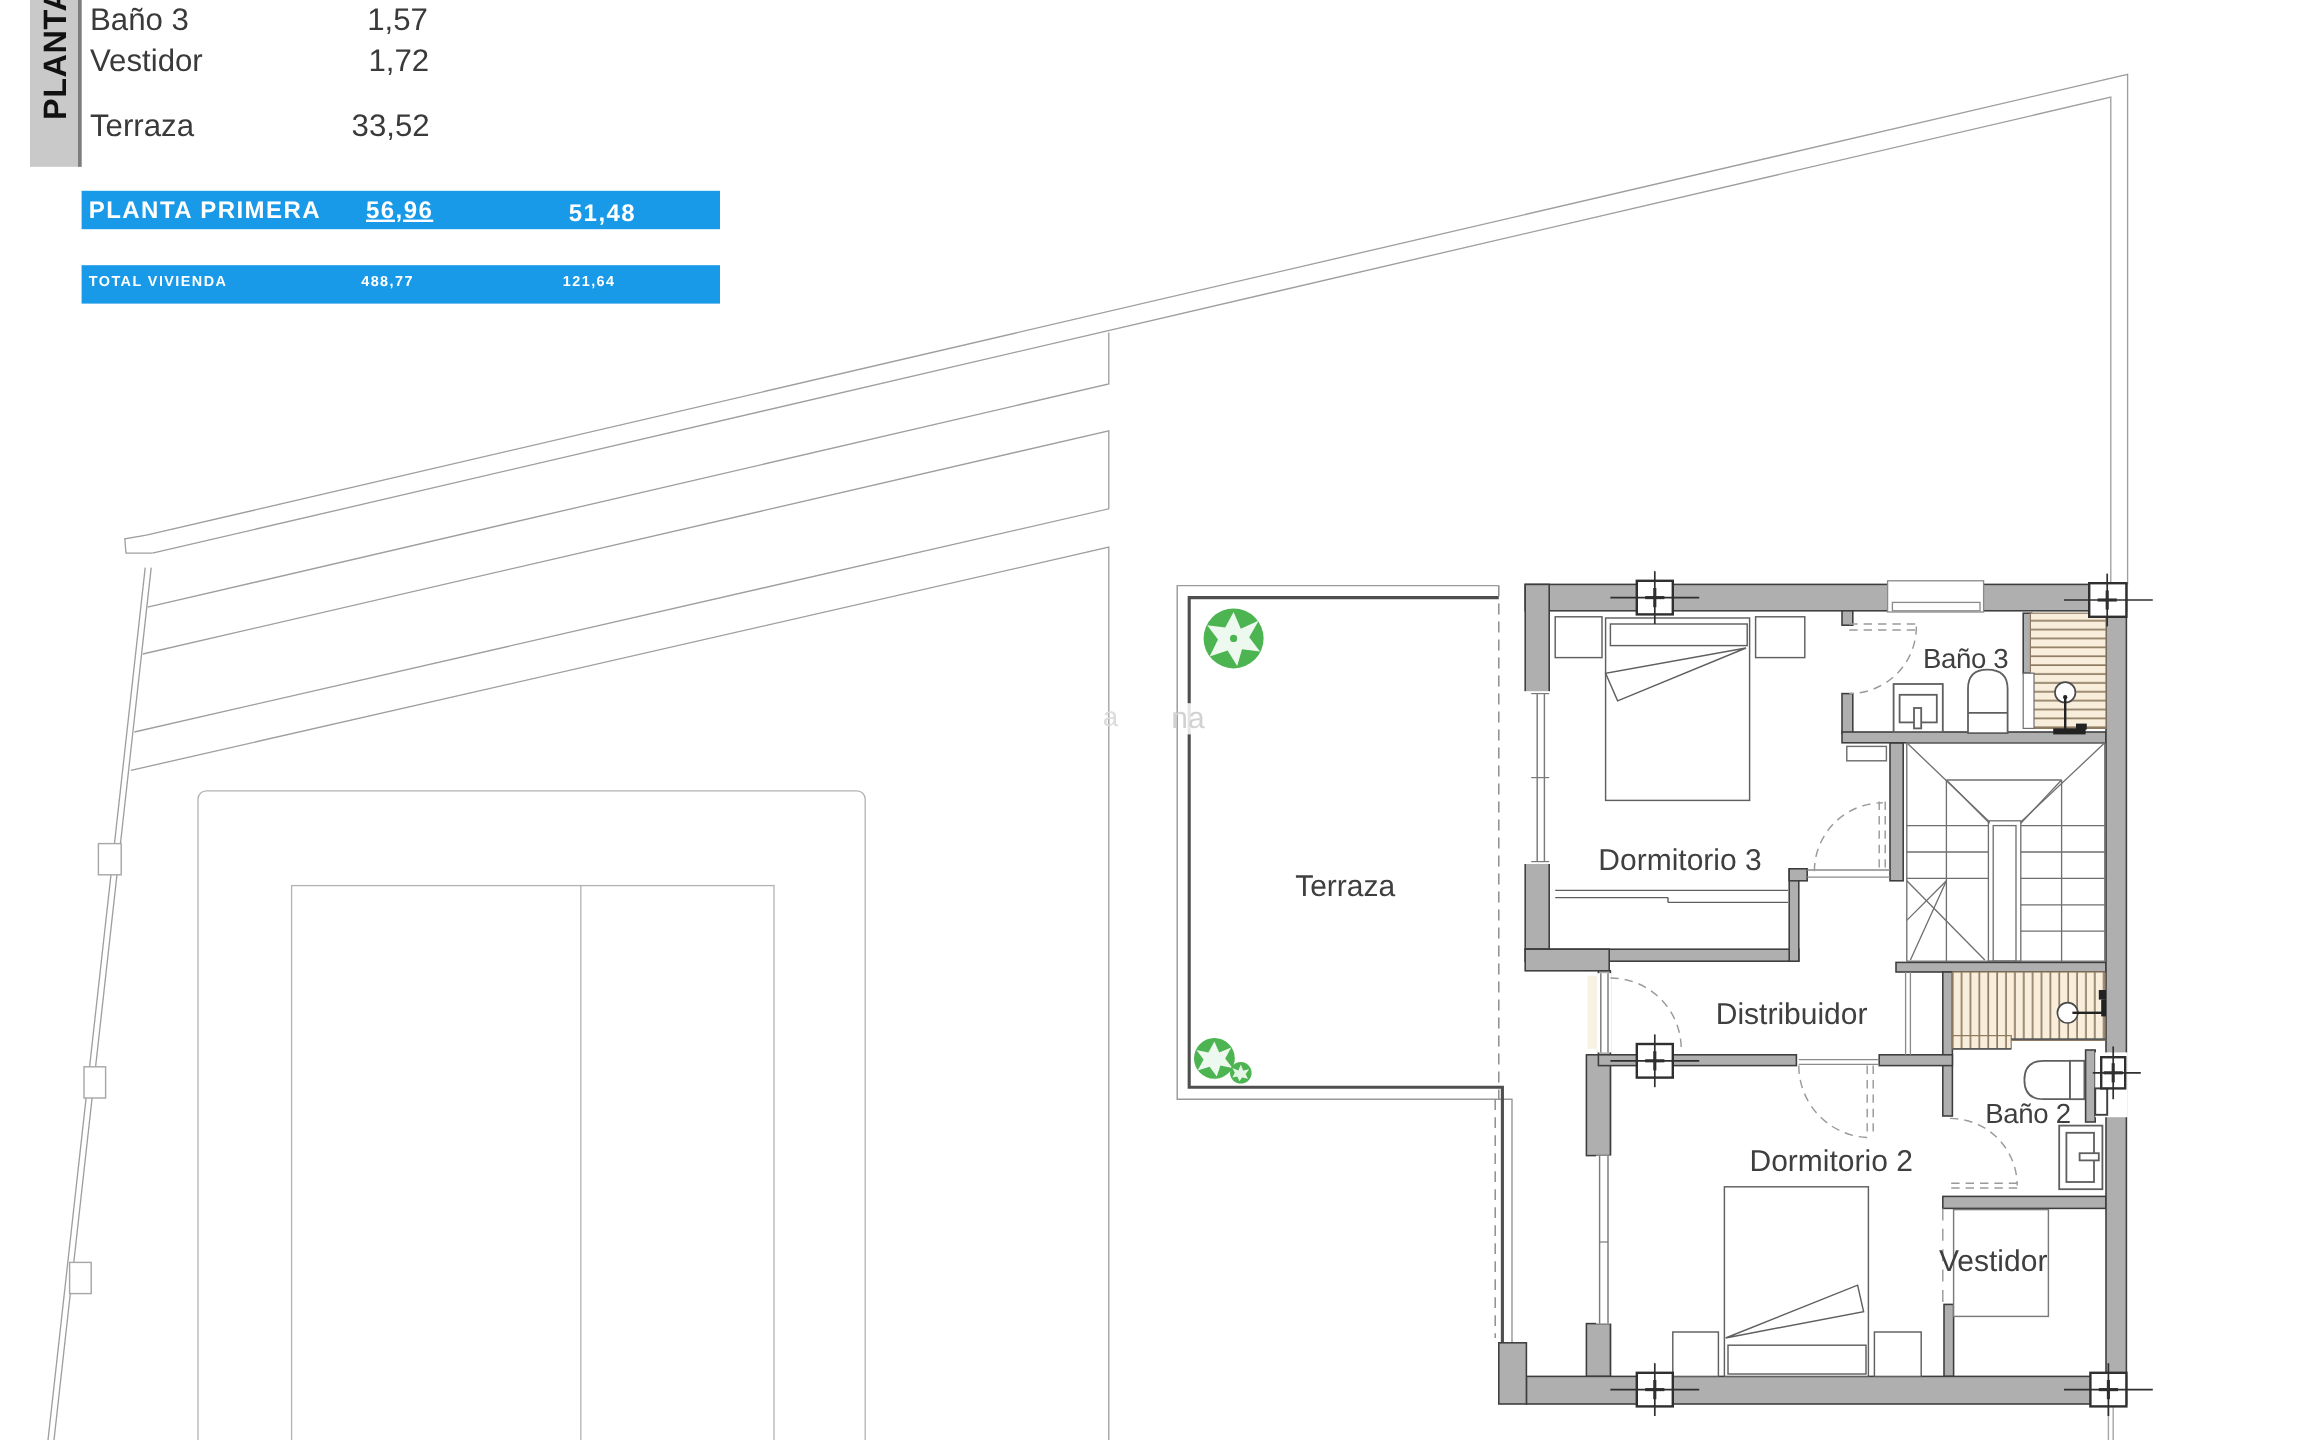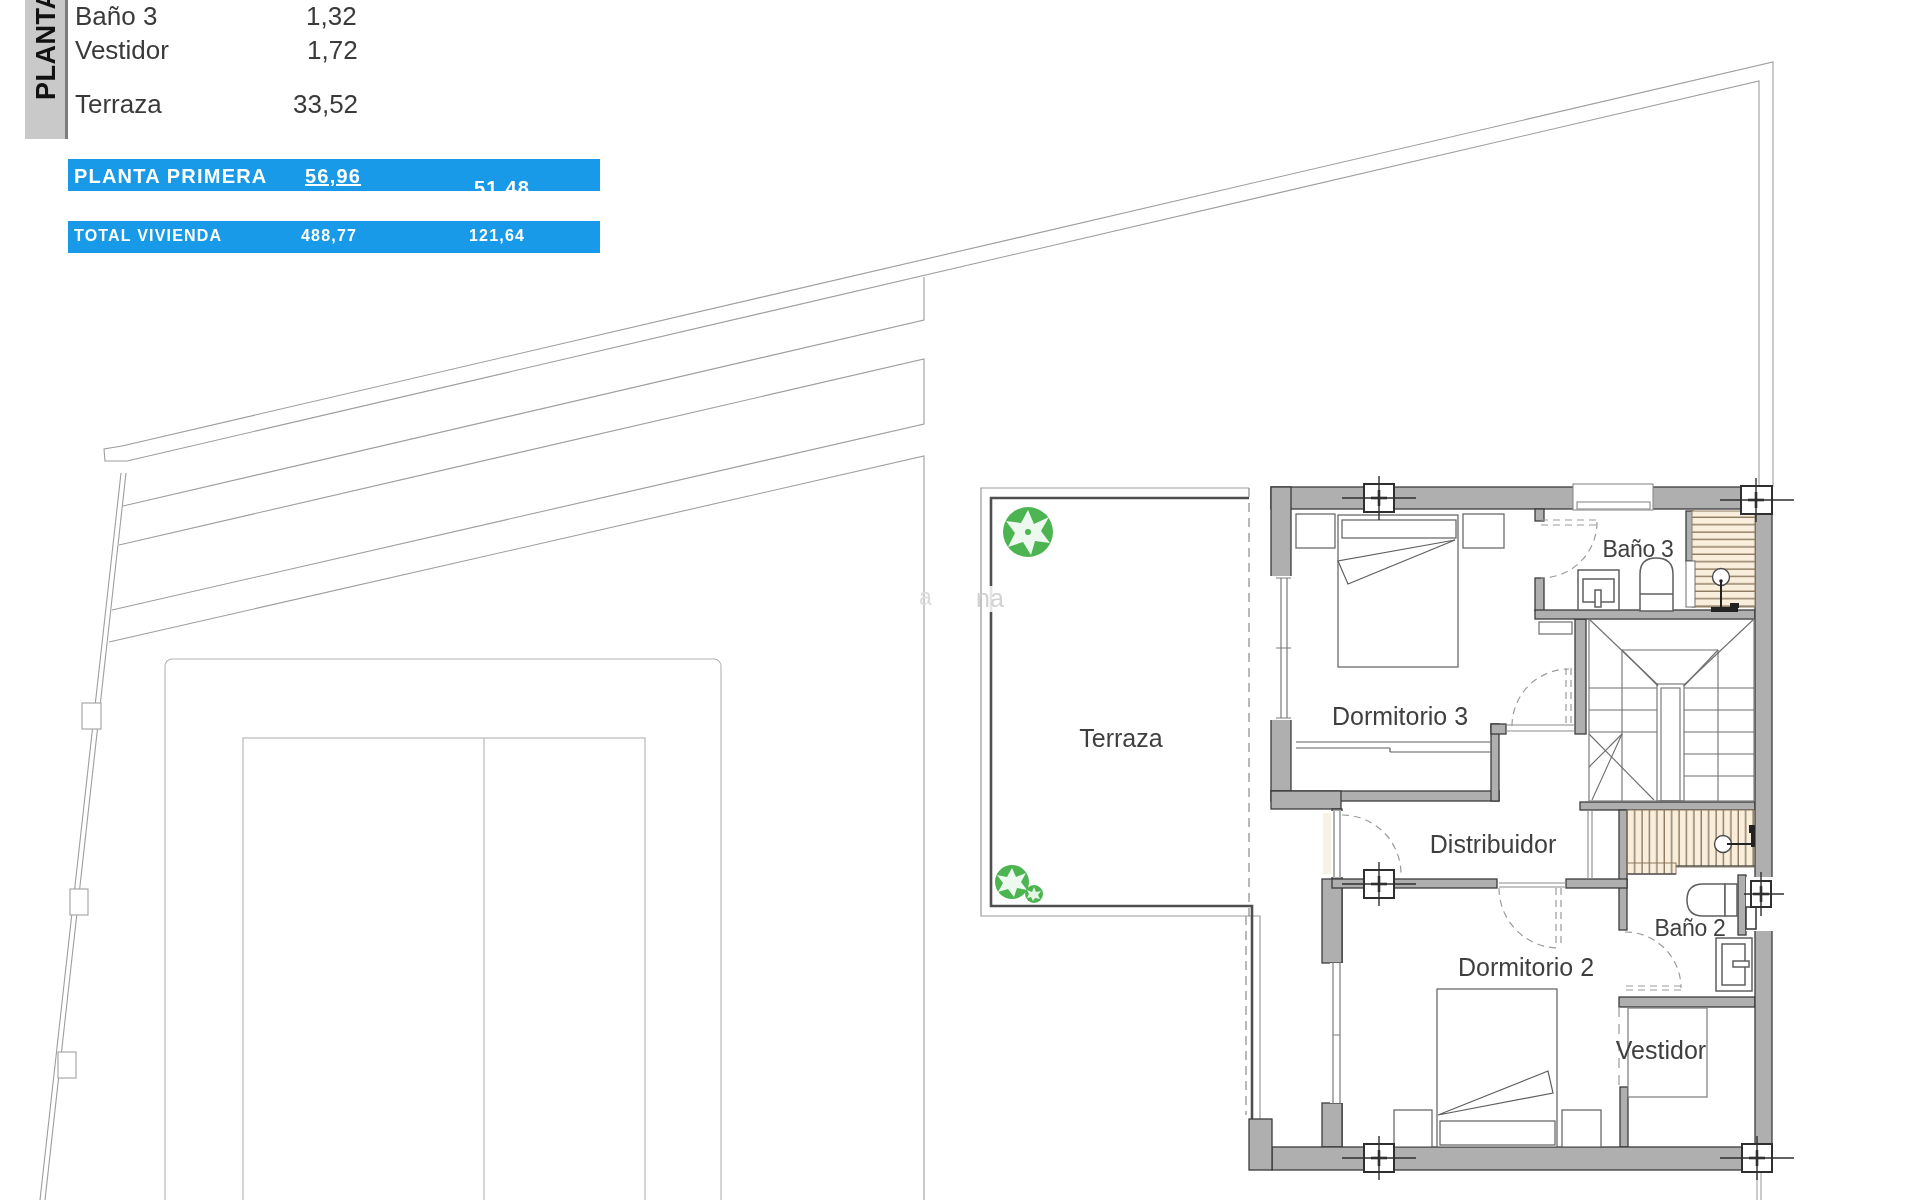--- a/index.html
+++ b/index.html
@@ -376,33 +376,33 @@
 <text x="919" y="605" font-family="Liberation Sans, sans-serif" font-size="23px" fill="#dcdcdc">a</text>
 </svg>
 
 <div style="position:absolute;left:25px;top:0;width:40px;height:139px;background:#c9c9c9;border-right:3px solid #7d7d7d;overflow:hidden;">
   <div style="position:absolute;left:6px;top:100px;transform:rotate(-90deg);transform-origin:0 0;font-weight:bold;font-size:27px;color:#111111;letter-spacing:0.5px;white-space:nowrap;">PLANTA PRIMERA</div>
 </div>
 
 <div style="position:absolute;left:75px;top:1px;width:300px;font-size:26px;color:#3a3a3a;">
 
   <div style="position:absolute;left:0;top:0;">Baño 3</div>
-  <div style="position:absolute;left:231px;top:0;">1,32</div>
+  <div style="position:absolute;left:231px;top:0;">1,57</div>
 
   <div style="position:absolute;left:0;top:34px;">Vestidor</div>
   <div style="position:absolute;left:232px;top:34px;">1,72</div>
 
   <div style="position:absolute;left:0;top:88px;">Terraza</div>
   <div style="position:absolute;left:218px;top:88px;">33,52</div>
 </div>
 
 <div style="position:absolute;left:68px;top:159px;width:532px;height:32px;background:#189ae8;color:#ffffff;font-weight:bold;font-size:20px;letter-spacing:1.2px;">
   <span style="position:absolute;left:6px;top:6px;">PLANTA PRIMERA</span>
   <span style="position:absolute;left:237px;top:6px;text-decoration:underline;">56,96</span>
-  <span style="position:absolute;left:406px;top:18px;">51,48</span>
+  <span style="position:absolute;left:406px;top:8px;">51,48</span>
 </div>
 
-<div style="position:absolute;left:68px;top:221px;width:532px;height:32px;background:#189ae8;color:#ffffff;font-weight:bold;font-size:16px;letter-spacing:1.2px;">
+<div style="position:absolute;left:68px;top:221px;width:532px;height:32px;background:#189ae8;color:#ffffff;font-weight:bold;font-size:12px;letter-spacing:1.2px;">
   <span style="position:absolute;left:6px;top:6px;">TOTAL VIVIENDA</span>
   <span style="position:absolute;left:233px;top:6px;">488,77</span>
   <span style="position:absolute;left:401px;top:6px;text-align:center;">121,64</span>
 </div>
 </div>
 
 </body></html>

